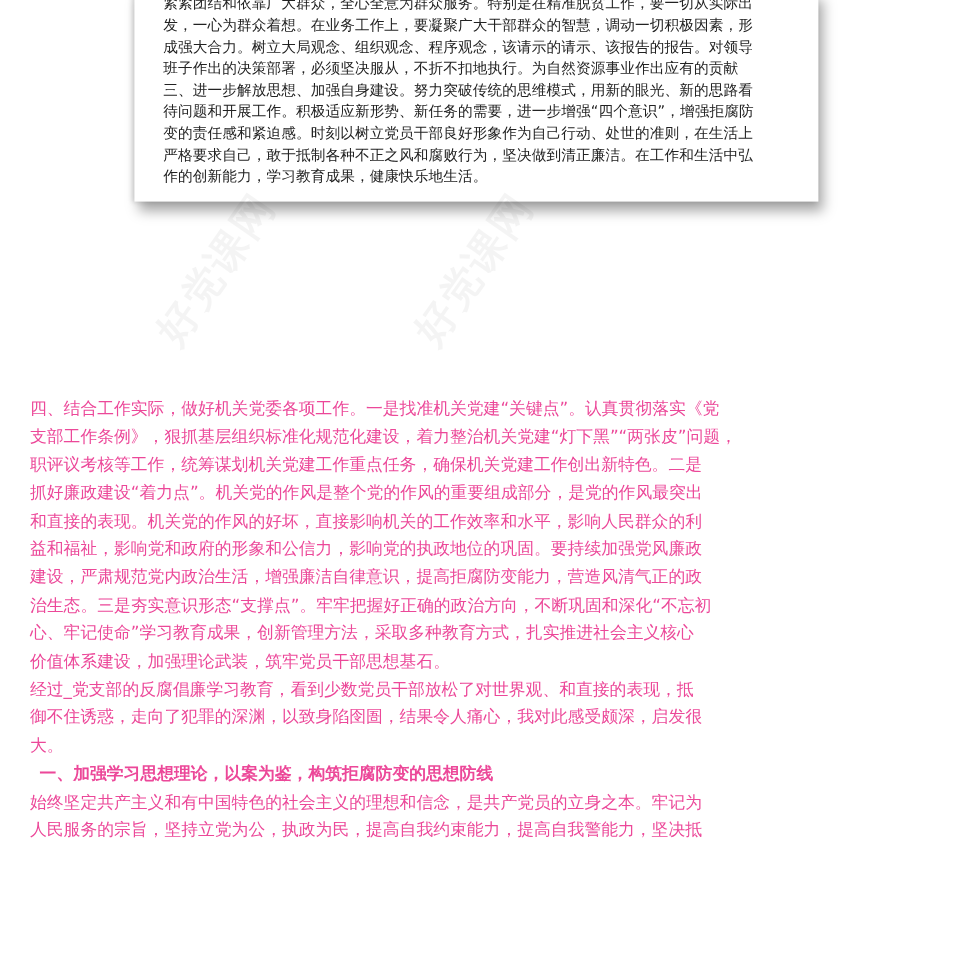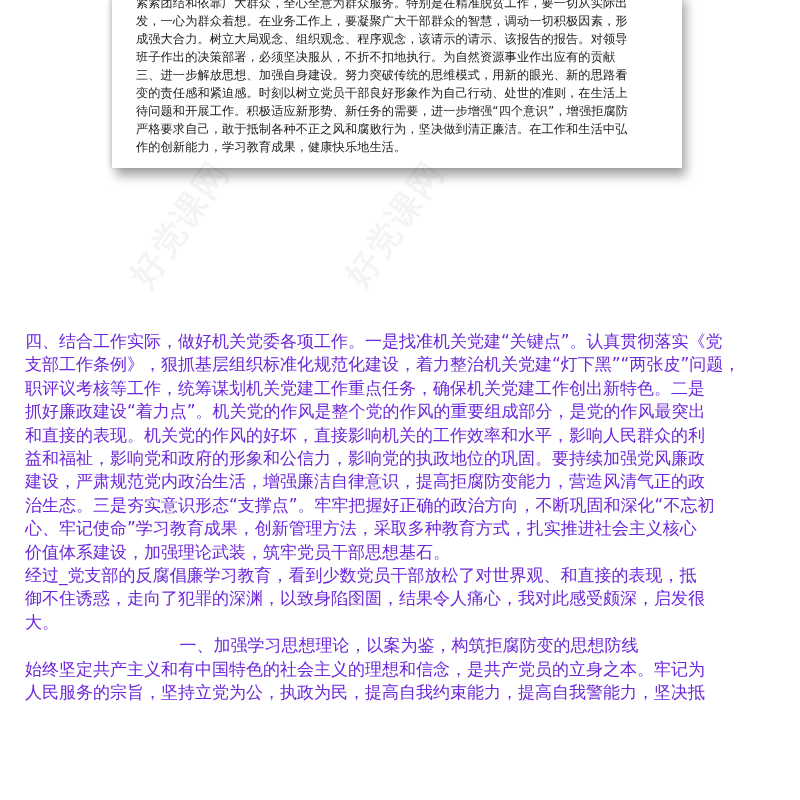--- a/index.html
+++ b/index.html
@@ -14,37 +14,37 @@
     font-size: 12.2px; line-height: 18px; color: #222; letter-spacing: 0.1px;
   }
   .card-text .ln { display: block; white-space: nowrap; }
   .watermark {
     position: absolute; font-size: 34px; color: rgba(0,0,0,0.045); font-weight: bold;
     transform: rotate(-55deg); transform-origin: left top; white-space: nowrap; letter-spacing: 2px;
     pointer-events: none;
   }
   .body-text {
     position: absolute; left: 25px; top: 330px; width: 760px;
-    font-size: 17px; line-height: 23.4px; color: #6d28d9;
+    font-size: 14px; line-height: 23.4px; color: #ec4899;
   }
   .body-text .ln { display: block; white-space: nowrap; }
-  .body-text .heading { font-weight: normal; padding-left: 8px; text-align: center; }
+  .body-text .heading { font-weight: bold; padding-left: 8px; }
 </style>
 </head>
 <body>
 
 <div class="card">
   <div class="card-text">
     <span class="ln">紧紧团结和依靠广大群众，全心全意为群众服务。特别是在精准脱贫工作，要一切从实际出</span>
     <span class="ln">发，一心为群众着想。在业务工作上，要凝聚广大干部群众的智慧，调动一切积极因素，形</span>
     <span class="ln">成强大合力。树立大局观念、组织观念、程序观念，该请示的请示、该报告的报告。对领导</span>
     <span class="ln">班子作出的决策部署，必须坚决服从，不折不扣地执行。为自然资源事业作出应有的贡献</span>
     <span class="ln">三、进一步解放思想、加强自身建设。努力突破传统的思维模式，用新的眼光、新的思路看</span>
+    <span class="ln">待问题和开展工作。积极适应新形势、新任务的需要，进一步增强“四个意识”，增强拒腐防</span>
     <span class="ln">变的责任感和紧迫感。时刻以树立党员干部良好形象作为自己行动、处世的准则，在生活上</span>
-    <span class="ln">待问题和开展工作。积极适应新形势、新任务的需要，进一步增强“四个意识”，增强拒腐防</span>
     <span class="ln">严格要求自己，敢于抵制各种不正之风和腐败行为，坚决做到清正廉洁。在工作和生活中弘</span>
     <span class="ln">作的创新能力，学习教育成果，健康快乐地生活。</span>
   </div>
 </div>
 
 <div class="watermark" style="left:120px; top:270px;">好党课网</div>
 <div class="watermark" style="left:335px; top:270px;">好党课网</div>
 
 <div class="body-text">
   <span class="ln">四、结合工作实际，做好机关党委各项工作。一是找准机关党建“关键点”。认真贯彻落实《党</span>

